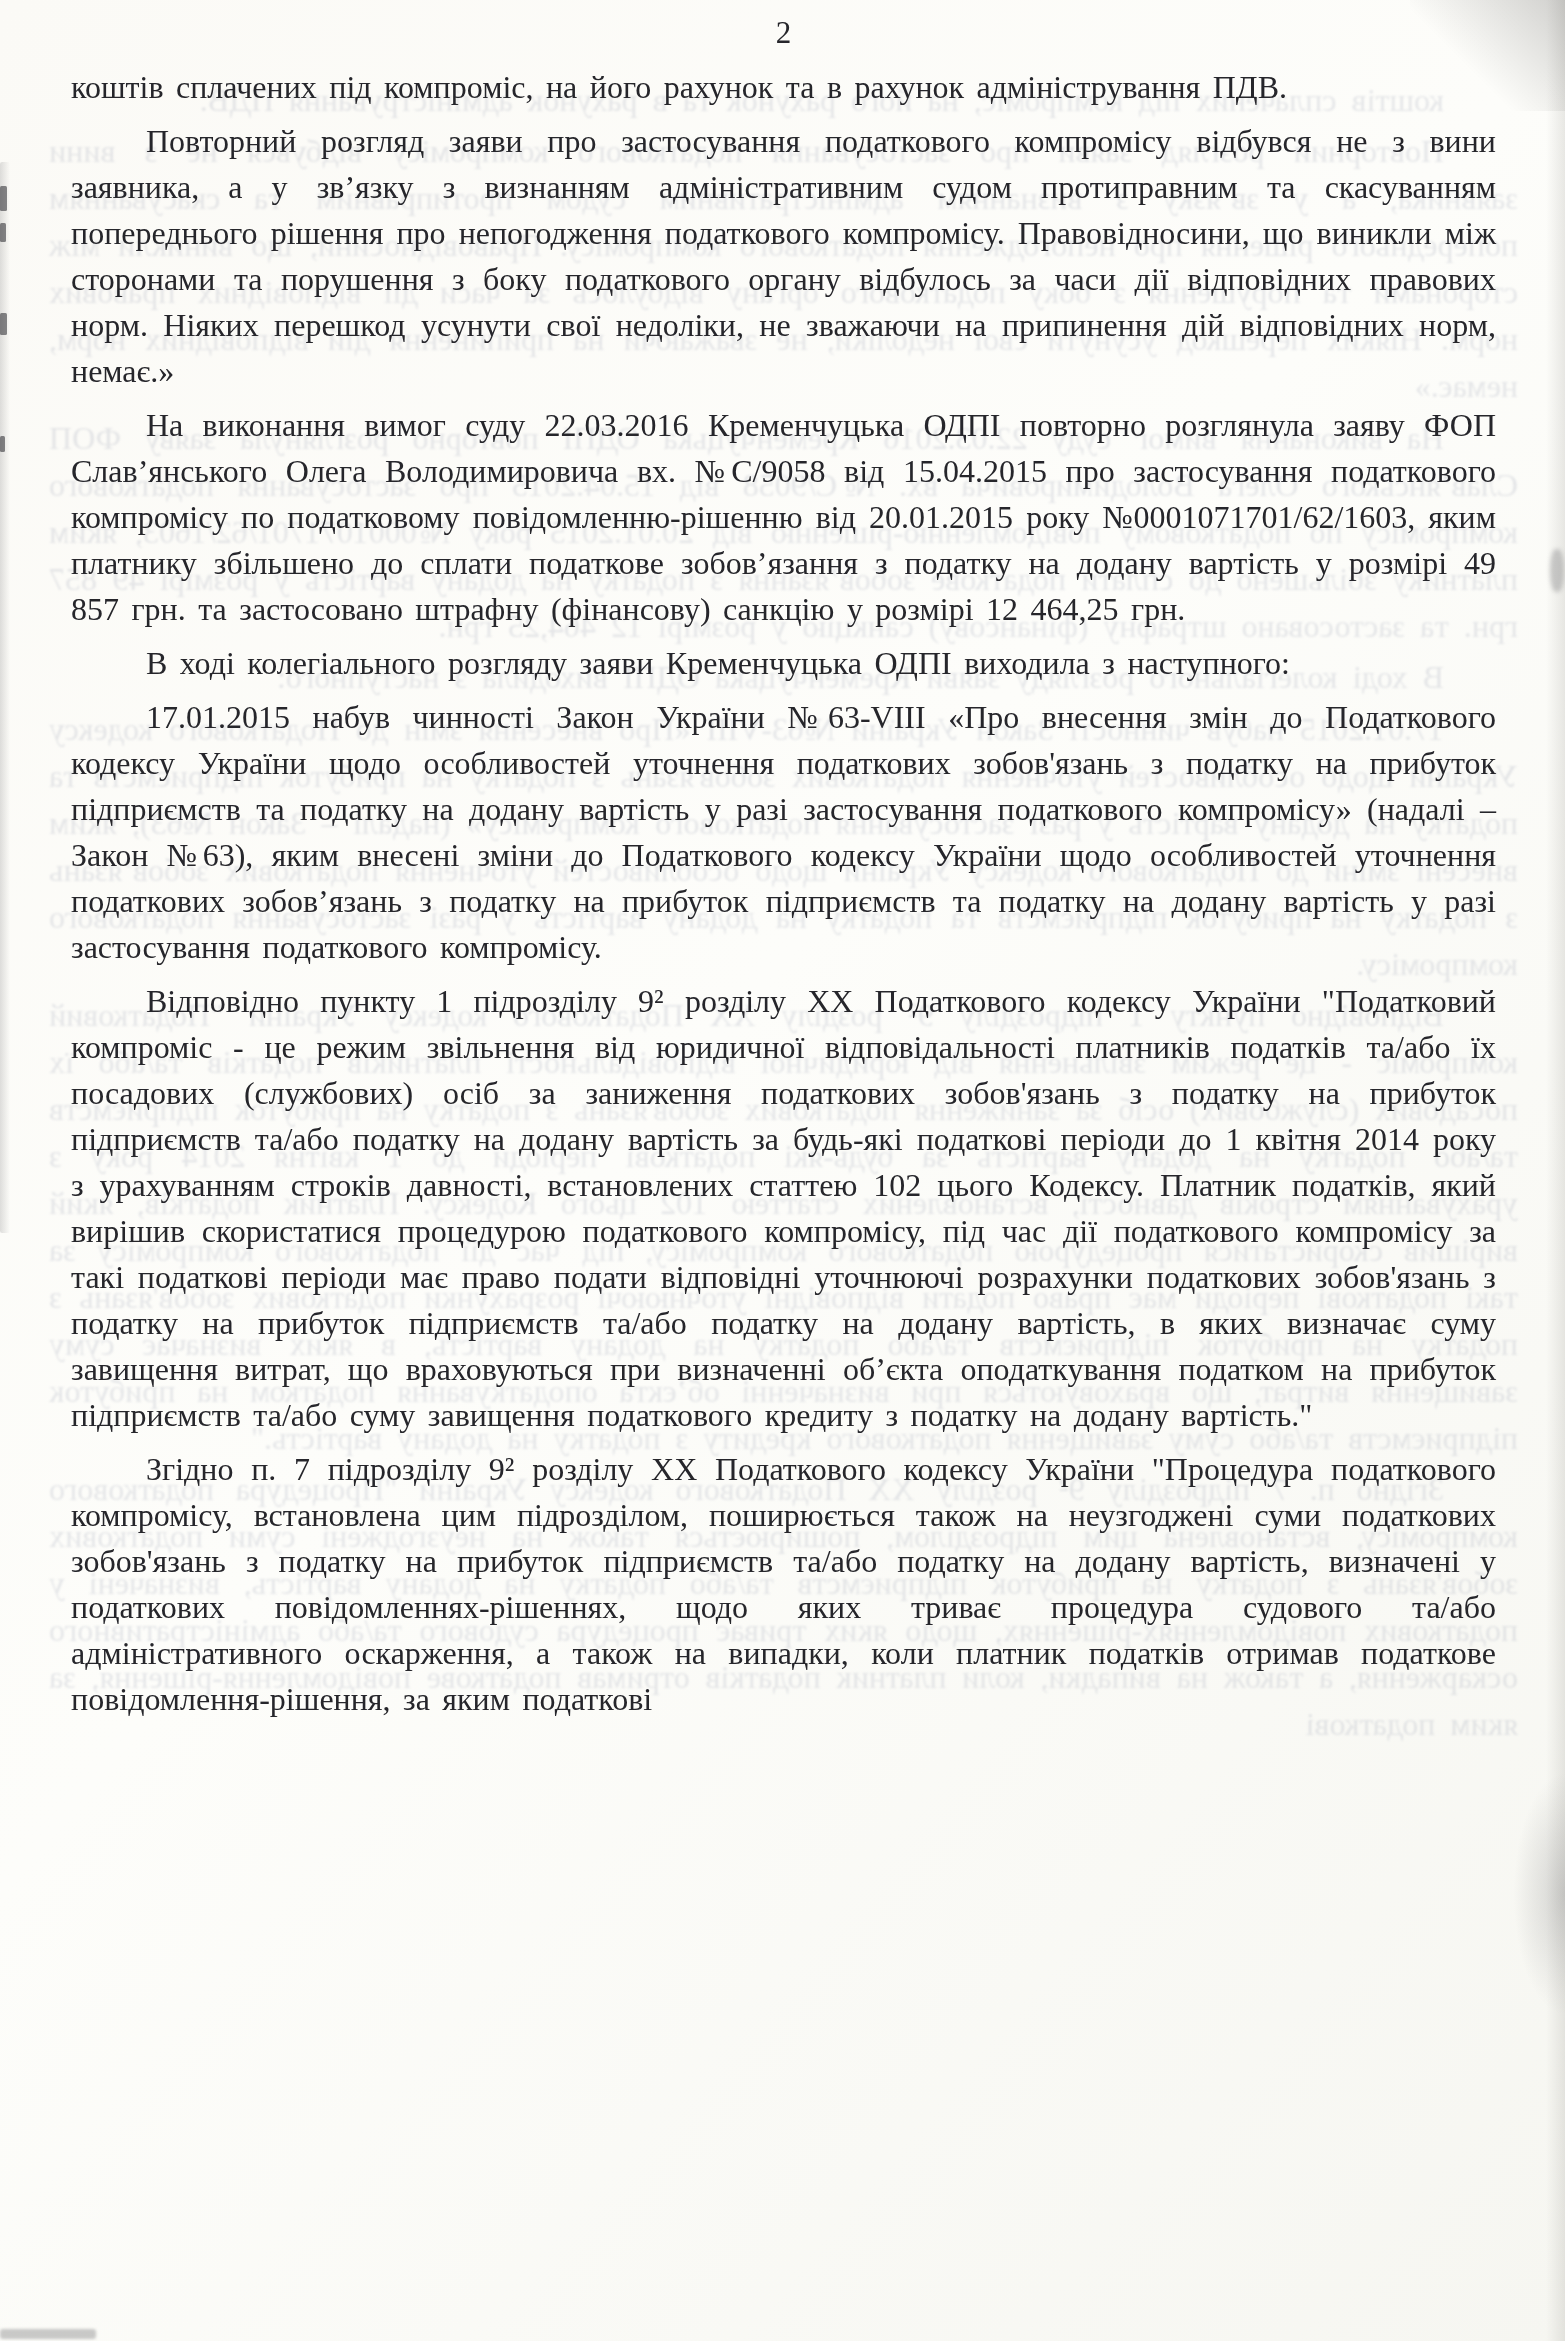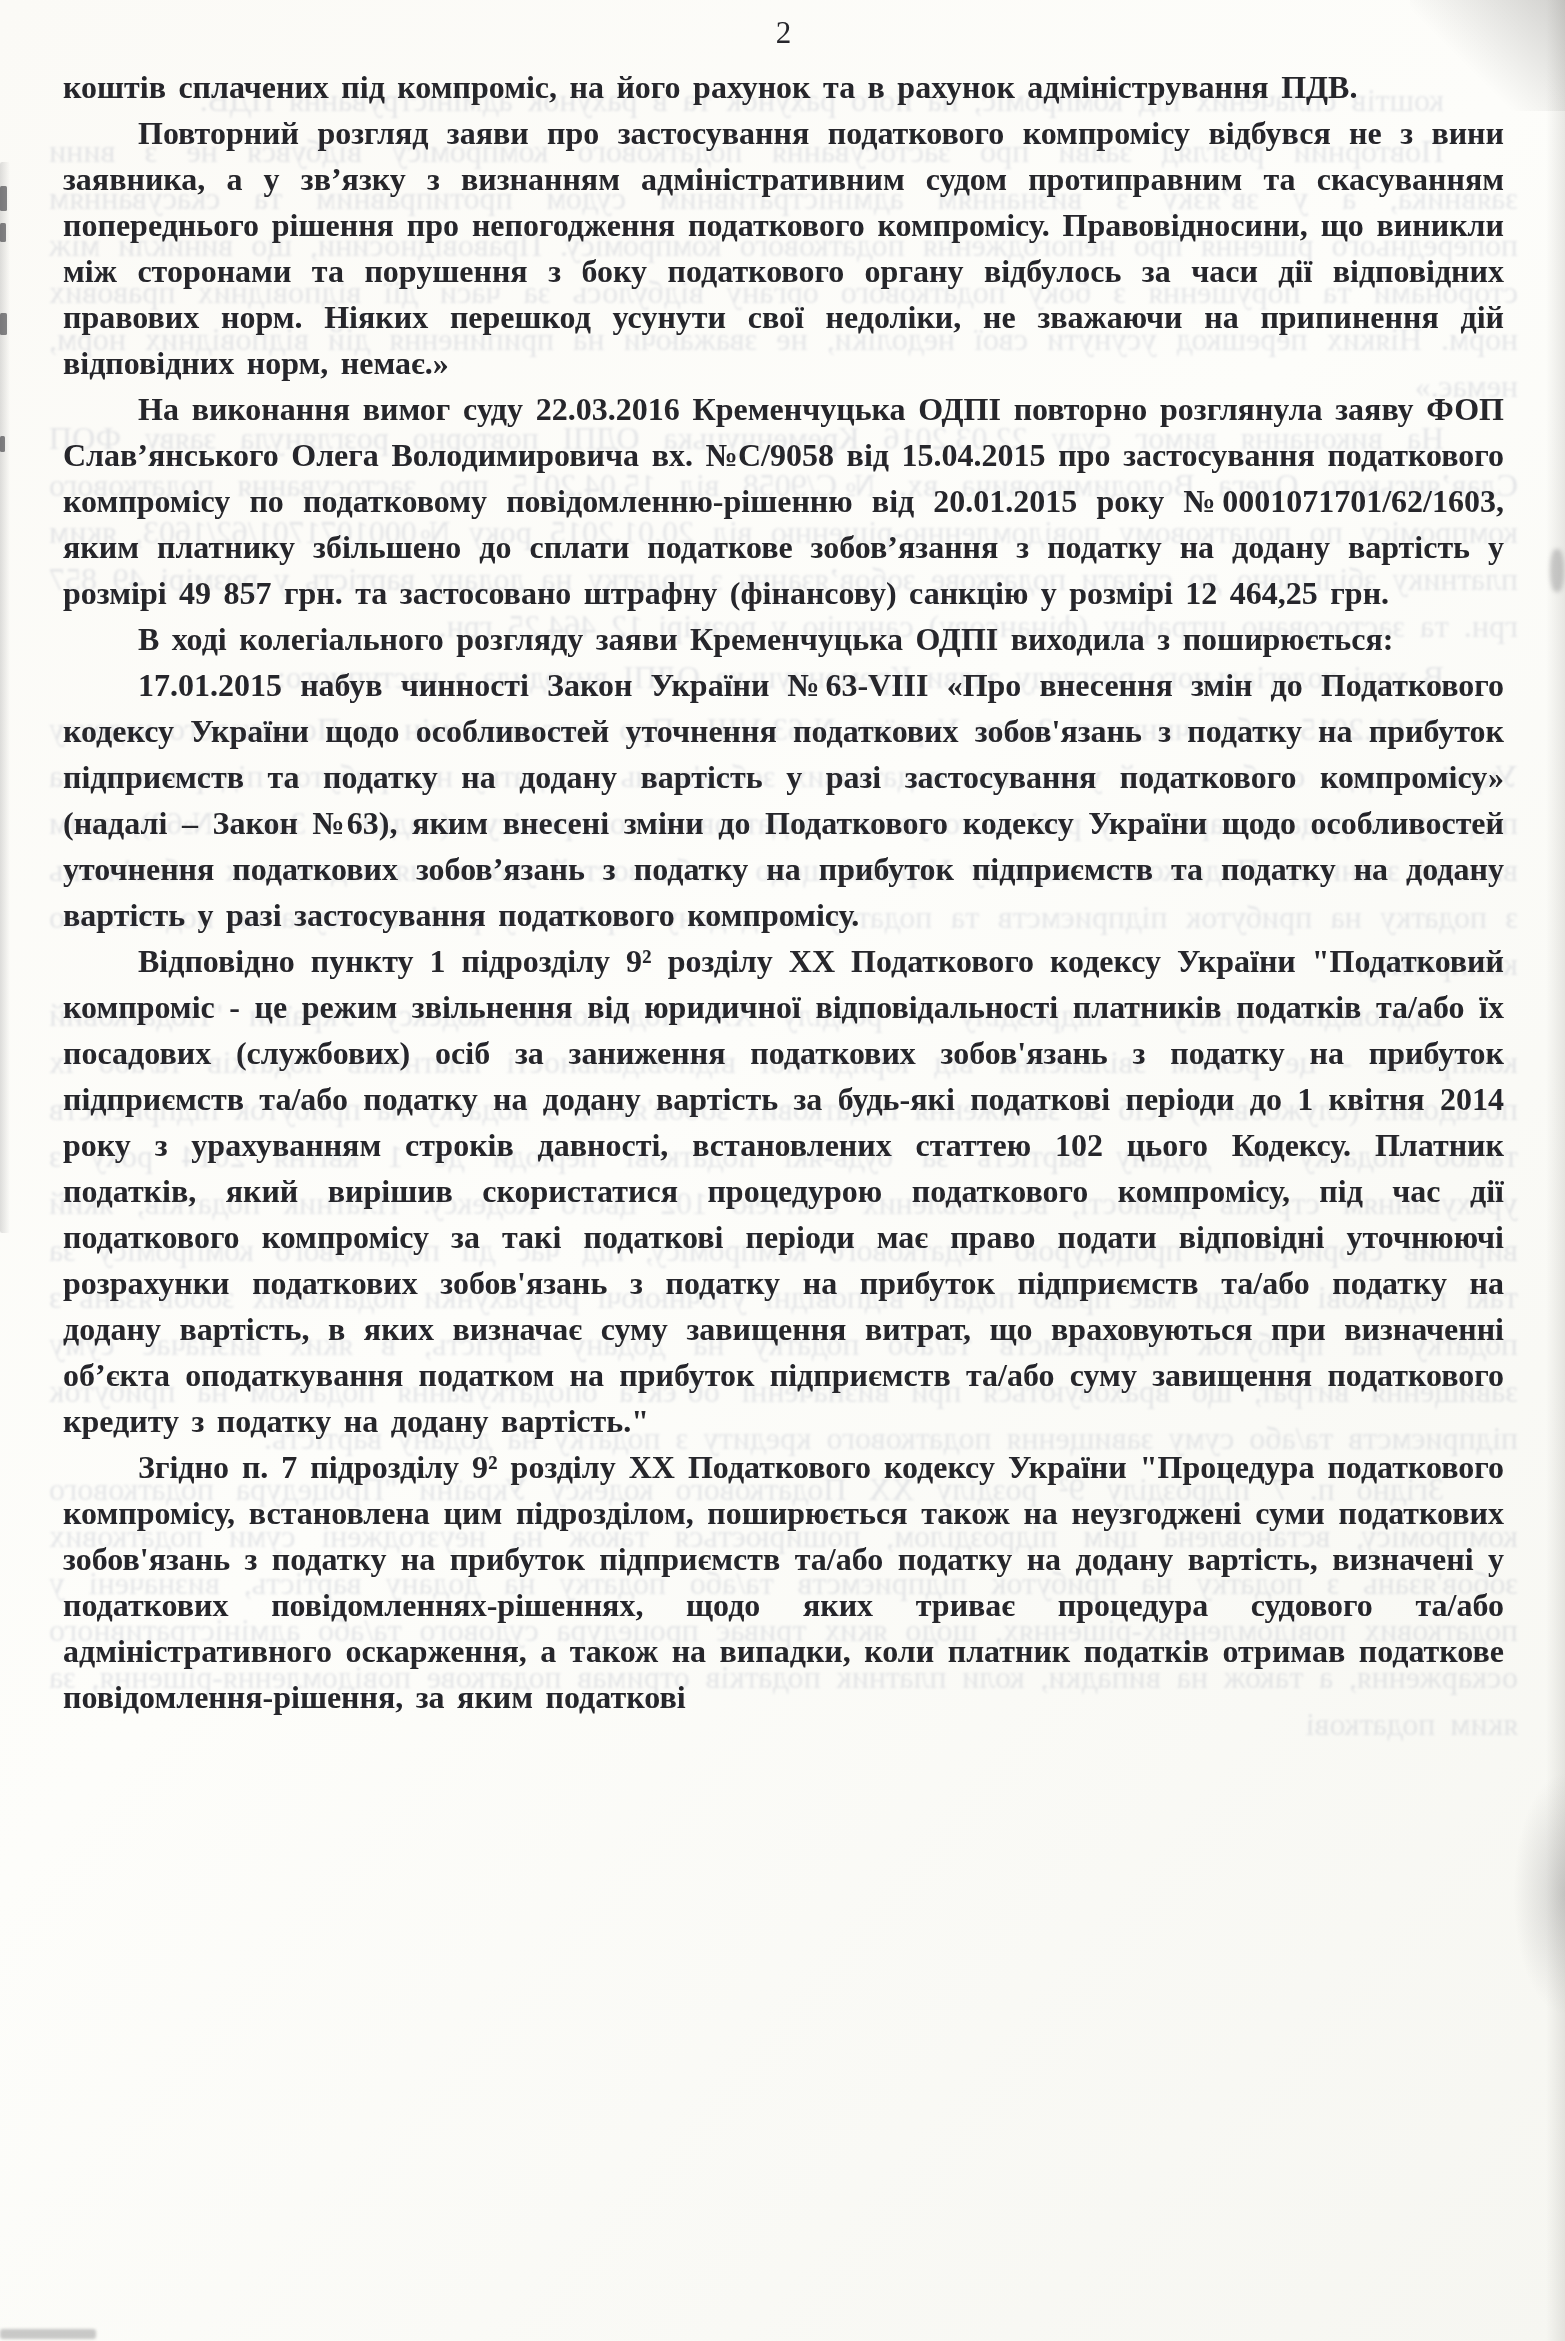--- a/index.html
+++ b/index.html
@@ -26,24 +26,23 @@
     font-size: 32px;
     line-height: 46px;
     text-align: justify;
   }
   .page-number {
     text-align: center;
     font-size: 31px;
     margin: 0 0 7.4px 0;
   }
   .textbody p {
-    margin: 0;
+    margin: 8px;
     text-indent: 75px;
     word-spacing: 0.14em;
-    font-weight: bold;
   }
   .textbody p.no-indent { text-indent: 0; }
 
   
   .bleed {
     position: absolute;
     left: 49px;
     top: 77px;
     width: 1469px;
     height: 2222px;
@@ -118,21 +117,21 @@
   <div class="artifact edge-right-low"></div>
   <div class="artifact mark-right-mid"></div>
   <div class="artifact mark-bottom-left"></div>
 
   <div class="content">
     <div class="page-number">2</div>
     <div class="textbody" id="textbody">
       <p class="no-indent">коштів сплачених під компроміс, на його рахунок та в рахунок адміністрування ПДВ.</p>
       <p>Повторний розгляд заяви про застосування податкового компромісу відбувся не з вини заявника, а у зв’язку з визнанням адміністративним судом протиправним та скасуванням попереднього рішення про непогодження податкового компромісу. Правовідносини, що виникли між сторонами та порушення з боку податкового органу відбулось за часи дії відповідних правових норм. Ніяких перешкод усунути свої недоліки, не зважаючи на припинення дій відповідних норм, немає.»</p>
       <p>На виконання вимог суду 22.03.2016 Кременчуцька ОДПІ повторно розглянула заяву ФОП Слав’янського Олега Володимировича вх. №С/9058 від 15.04.2015 про застосування податкового компромісу по податковому повідомленню-рішенню від 20.01.2015 року №0001071701/62/1603, яким платнику збільшено до сплати податкове зобов’язання з податку на додану вартість у розмірі 49 857 грн. та застосовано штрафну (фінансову) санкцію у розмірі 12 464,25 грн.</p>
-      <p>В ході колегіального розгляду заяви Кременчуцька ОДПІ виходила з поширюється:</p>
+      <p>В ході колегіального розгляду заяви Кременчуцька ОДПІ виходила з наступного:</p>
       <p>17.01.2015 набув чинності Закон України №63-VIII «Про внесення змін до Податкового кодексу України щодо особливостей уточнення податкових зобов'язань з податку на прибуток підприємств та податку на додану вартість у разі застосування податкового компромісу» (надалі – Закон №63), яким внесені зміни до Податкового кодексу України щодо особливостей уточнення податкових зобов’язань з податку на прибуток підприємств та податку на додану вартість у разі застосування податкового компромісу.</p>
       <p>Відповідно пункту 1 підрозділу 9² розділу ХХ Податкового кодексу України "Податковий компроміс - це режим звільнення від юридичної відповідальності платників податків та/або їх посадових (службових) осіб за заниження податкових зобов'язань з податку на прибуток підприємств та/або податку на додану вартість за будь-які податкові періоди до 1 квітня 2014 року з урахуванням строків давності, встановлених статтею 102 цього Кодексу. Платник податків, який вирішив скористатися процедурою податкового компромісу, під час дії податкового компромісу за такі податкові періоди має право подати відповідні уточнюючі розрахунки податкових зобов'язань з податку на прибуток підприємств та/або податку на додану вартість, в яких визначає суму завищення витрат, що враховуються при визначенні об’єкта оподаткування податком на прибуток підприємств та/або суму завищення податкового кредиту з податку на додану вартість."</p>
       <p>Згідно п. 7 підрозділу 9² розділу ХХ Податкового кодексу України "Процедура податкового компромісу, встановлена цим підрозділом, поширюється також на неузгоджені суми податкових зобов'язань з податку на прибуток підприємств та/або податку на додану вартість, визначені у податкових повідомленнях-рішеннях, щодо яких триває процедура судового та/або адміністративного оскарження, а також на випадки, коли платник податків отримав податкове повідомлення-рішення, за яким податкові</p>
     </div>
   </div>
 
 </div>
 
 
 </body></html>

